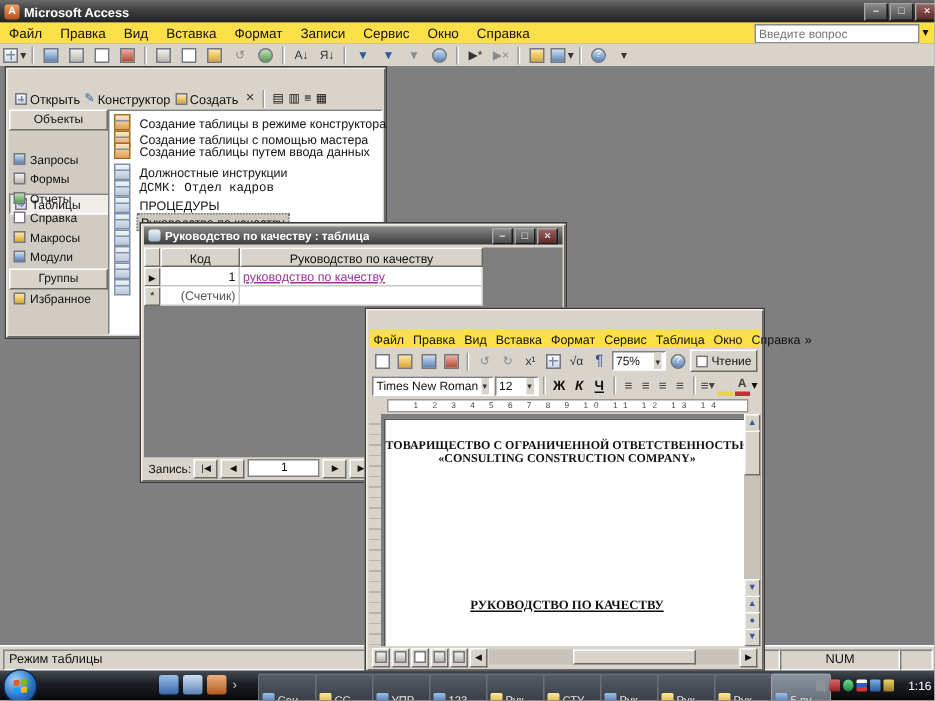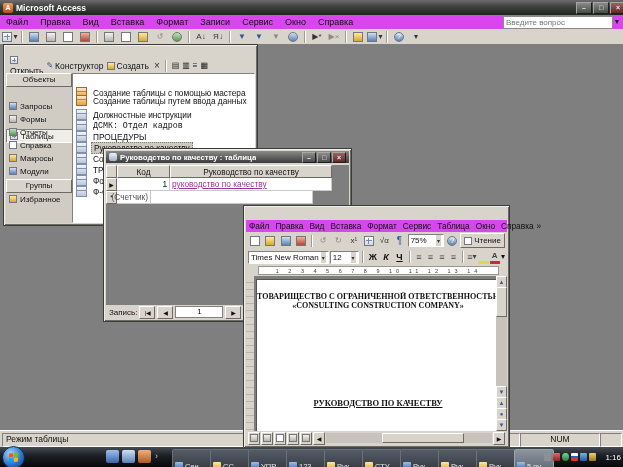--- a/index.html
+++ b/index.html
@@ -13,21 +13,21 @@
   .wbtns{margin-left:auto;display:flex;gap:1px;}
   .wbtn{width:14px;height:10px;line-height:9px;text-align:center;font-size:7px;color:#eee;
         background:linear-gradient(#8a8a8a,#4a4a4a);border:1px solid #a6a6a6;
         border-bottom-color:#1d1d1d;border-right-color:#1d1d1d;}
   .wbtn.close{background:linear-gradient(#a06060,#5d2a2a);}
   .appico{width:10px;height:10px;border-radius:2px;display:inline-flex;align-items:center;
           justify-content:center;font-size:7px;color:#fff;font-weight:bold;flex:0 0 auto;}
   .ico-a{background:linear-gradient(#f0a060,#b5501e);}
   .ico-w{background:linear-gradient(#7ba7dd,#2f5a9e);}
   .ico-t{background:linear-gradient(#eef2f8,#9fb3cd);color:#335;}
-  .menubar{position:absolute;display:flex;align-items:center;background:#d946ef;font-size:9px;}
+  .menubar{position:absolute;display:flex;align-items:center;background:#fde047;font-size:9px;}
   .mi{padding:1px 6px;}
   .toolbar{position:absolute;display:flex;align-items:center;background:#d8d4cc;gap:1px;padding:0 2px;}
   .tbi{width:16px;height:13px;display:inline-flex;align-items:center;justify-content:center;
        font-size:8px;color:#333;gap:1px;}
   .tile{width:10px;height:10px;border:1px solid #76767e;display:inline-block;box-sizing:border-box;}
   .sm{width:8px;height:8px;}
   .t-blue{background:linear-gradient(#cfe0f2,#5a82b5);}
   .t-yellow{background:linear-gradient(#ffe9a0,#d8a736);}
   .t-red{background:linear-gradient(#f0b0a0,#b04a30);}
   .t-gray{background:linear-gradient(#f4f4f0,#b8b4ac);}
@@ -202,21 +202,21 @@
       </span>
     <span class="sep"></span>
     <span class="tbi">
         <span class="tile t-blue" style="border-radius:50%;color:#fff;font-size:7px;display:inline-flex;align-items:center;justify-content:center;">?</span>
       </span>
     <span class="tbi">▾</span>
   </div>
 
   <div class="win" style="left:3px;top:44px;width:253px;height:180px;">
     <div class="dbtb" style="left:2px;top:14px;right:2px;height:14px;">
-      <span style="display:inline-flex;gap:2px;flex-direction:column;">
+      <span style="display:inline-flex;align-items:center;gap:2px;">
           <span class="tile sm grid"></span>
           <span>Открыть</span>
         </span>
       <span style="display:inline-flex;align-items:center;gap:2px;">
           <span class="g blue">✎</span>
           <span>Конструктор</span>
         </span>
       <span style="display:inline-flex;align-items:center;gap:2px;">
           <span class="tile sm t-yellow"></span>
           <span>Создать</span>
@@ -262,20 +262,24 @@
             <span>Модули</span>
           </div>
         <div class="objhead" style="top:106px;">Группы</div>
         <div class="objbtn" style="top:120px;">
             <span class="tile sm t-yellow"></span>
             <span>Избранное</span>
           </div>
       </div>
 
       <div style="position:absolute;left:66px;top:0;right:0;bottom:0;background:#fff;border:1px solid;border-color:#808080 #fff #fff #808080;">
+        <div class="dbi" style="top:2px;">
+            <span class="li-ico new"></span>
+            <span class="lbl">Создание таблицы в режиме конструктора</span>
+          </div>
         <div class="dbi" style="top:13px;">
             <span class="li-ico new"></span>
             <span class="lbl">Создание таблицы с помощью мастера</span>
           </div>
         <div class="dbi" style="top:9px;margin-top:12px;">
             <span class="li-ico new"></span>
             <span class="lbl">Создание таблицы путем ввода данных</span>
           </div>
         <div class="dbi" style="top:35px;">
             <span class="li-ico"></span>
@@ -306,21 +310,21 @@
             <span class="lbl">Форм</span>
           </div>
         <div class="dbi" style="top:112px;">
             <span class="li-ico"></span>
             <span class="lbl">Ф-СМ</span>
           </div>
       </div>
     </div>
   </div>
 
-  <div class="win" style="left:103px;top:148px;width:247px;height:172px;">
+  <div class="win" style="left:93px;top:148px;width:247px;height:172px;padding-left:36px;">
     <div class="tbar" style="left:2px;top:2px;right:2px;height:12px;background:linear-gradient(180deg,#8a8a8a,#5a5a5a 60%,#3c3c3c);">
       <span class="appico ico-t" style="width:8px;height:8px;"></span>
       <span class="ttl" style="font-size:7.8px;">Руководство по качеству : таблица</span>
       <span class="wbtns">
         <span class="wbtn" style="width:12px;height:9px;">–</span>
         <span class="wbtn" style="width:12px;height:9px;">□</span>
         <span class="wbtn close" style="width:12px;height:9px;">×</span>
       </span>
     </div>
 
@@ -344,21 +348,21 @@
             <span>1</span>
           </div>
         <div class="dsc" style="width:162px;">
             <span class="link">руководство по качеству</span>
           </div>
       </div>
       <div style="display:flex;height:13px;">
         <div class="dsh" style="width:11px;font-size:7px;">
             <span>*</span>
           </div>
-        <div class="dsc" style="width:34px;justify-content:flex-end;color:#555;">
+        <div class="dsc" style="width:53px;justify-content:flex-end;color:#555;">
             <span>(Счетчик)</span>
           </div>
         <div class="dsc" style="width:162px;"></div>
       </div>
     </div>
 
     <div style="position:absolute;left:2px;right:2px;bottom:2px;height:14px;background:#d8d4cc;display:flex;align-items:center;gap:2px;padding:0 3px;font-size:8px;">
       <span>Запись:</span>
       <span class="navbtn">|◀</span>
       <span class="navbtn">◀</span>

